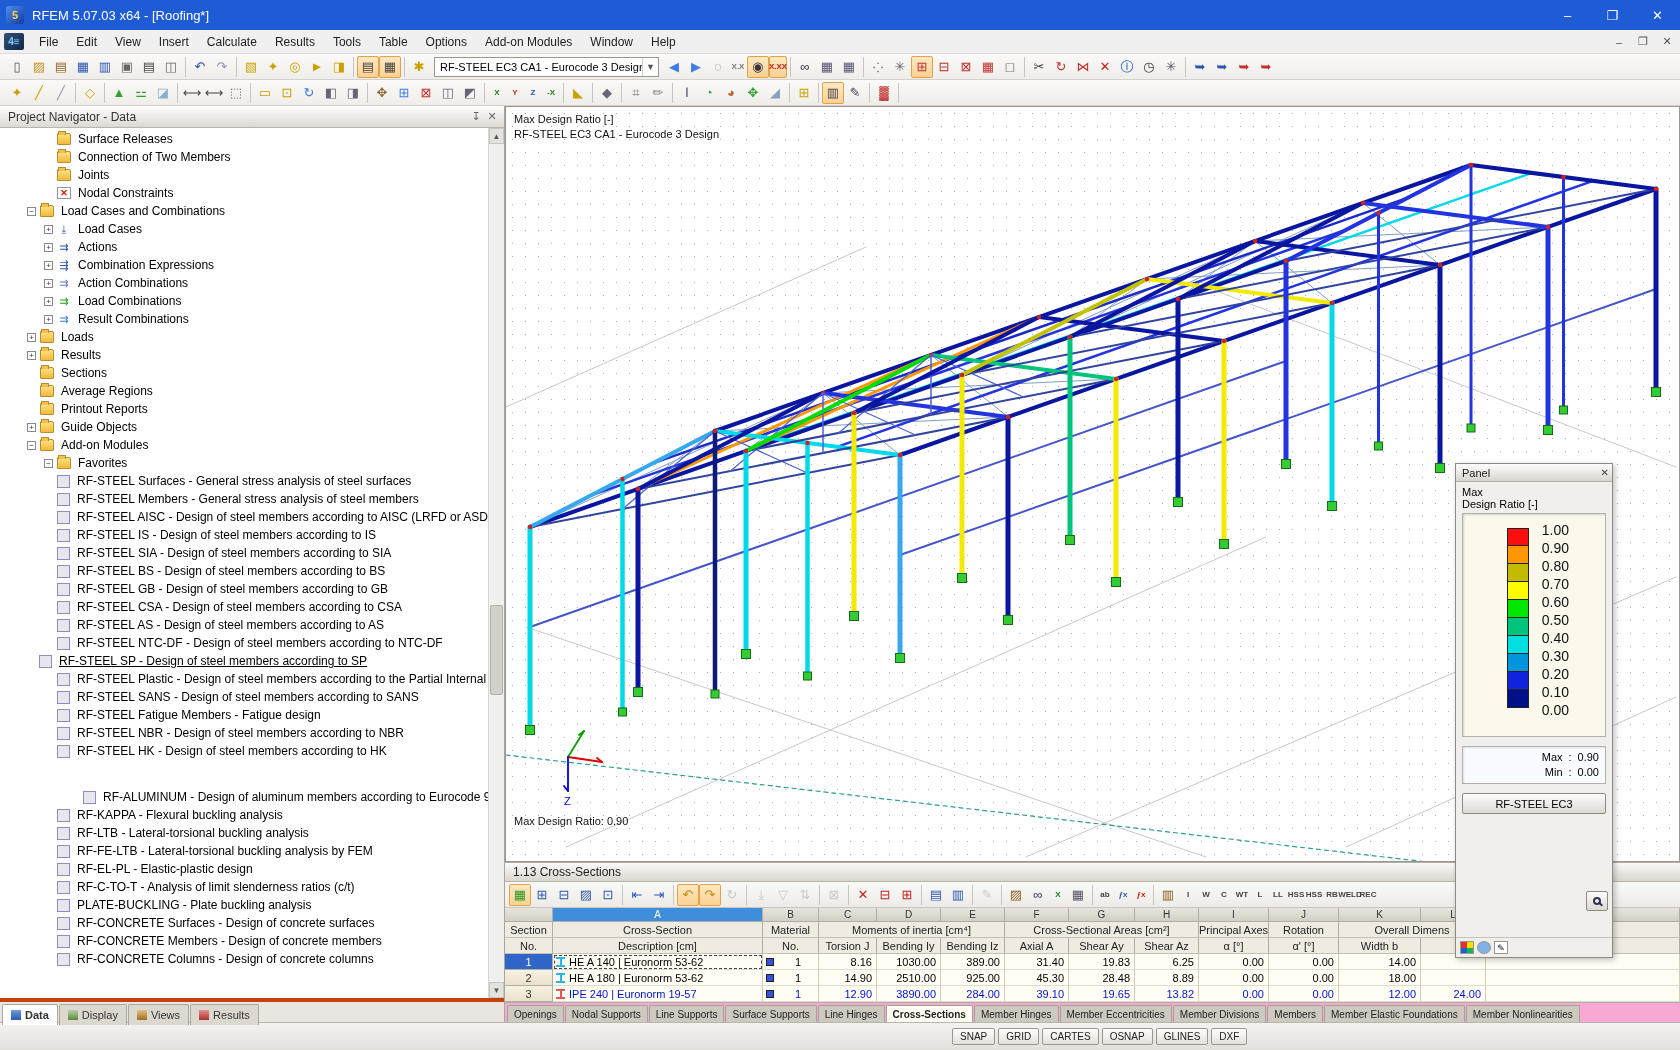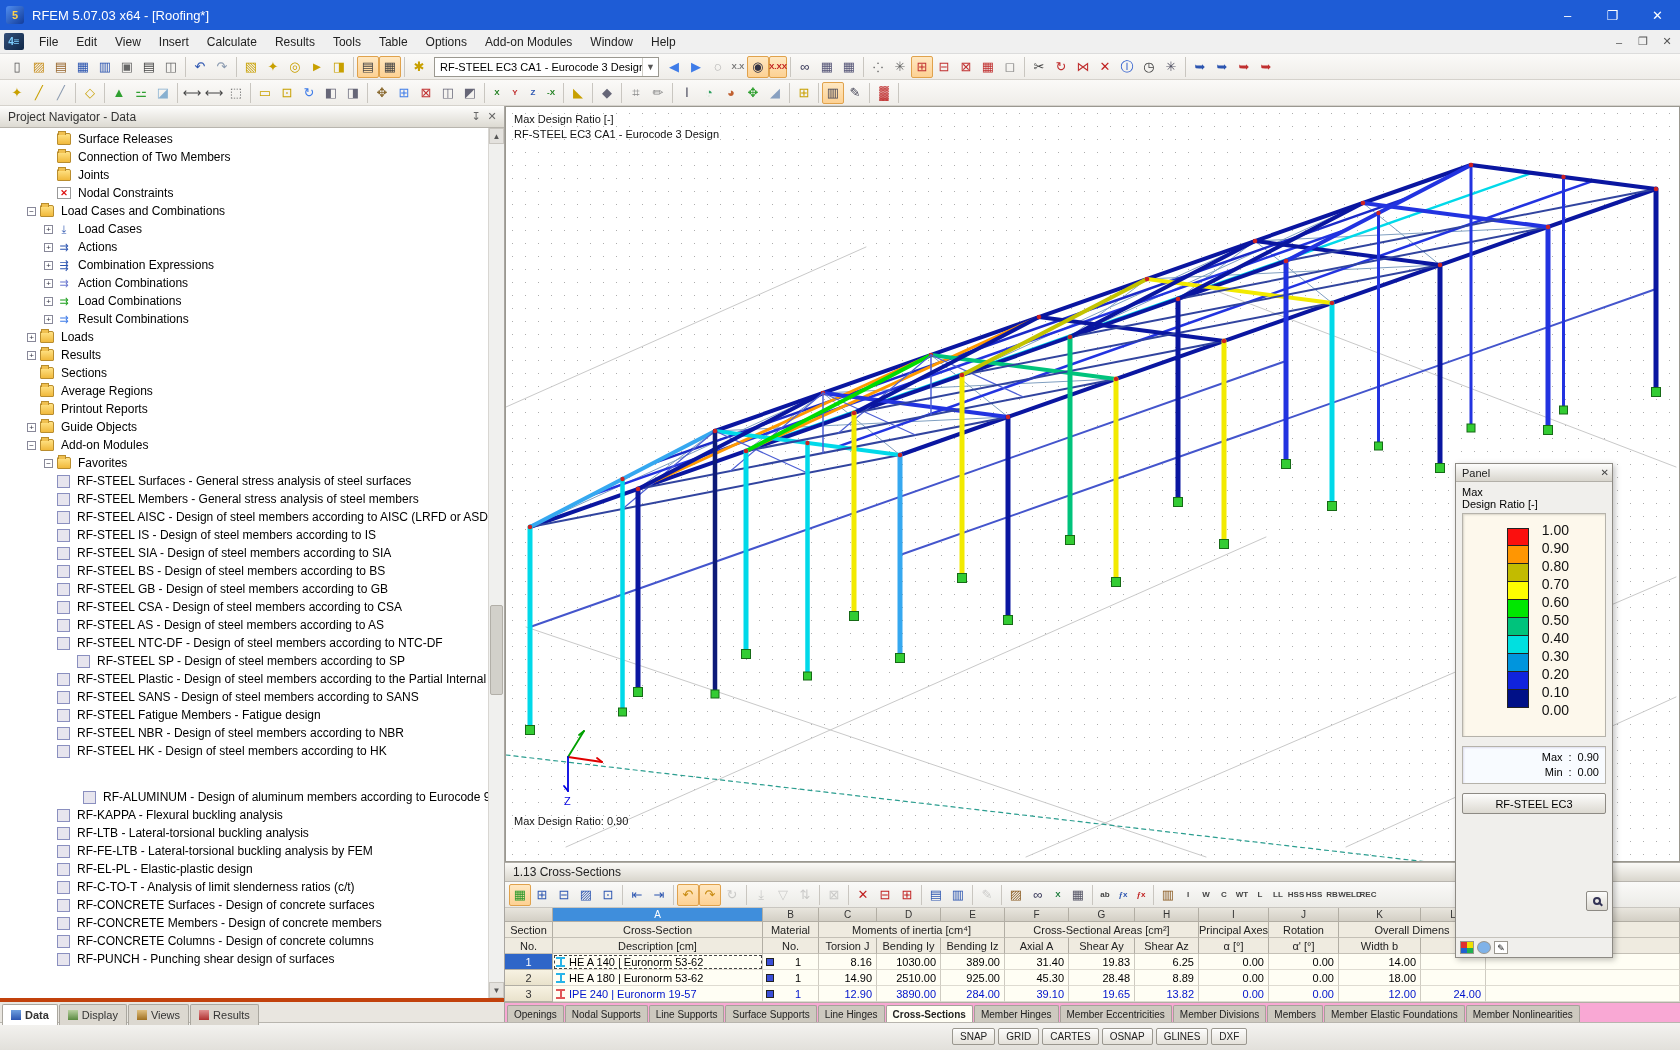--- a/index.html
+++ b/index.html
@@ -432,21 +432,21 @@
           <div class="trow" style="padding-left: 44px;">
             <span class="noexp"></span>
             <span class="ticon module"></span>
             <span class="lbl">RF-STEEL AS - Design of steel members according to AS</span>
           </div>
           <div class="trow" style="padding-left: 44px;">
             <span class="noexp"></span>
             <span class="ticon module"></span>
             <span class="lbl">RF-STEEL NTC-DF - Design of steel members according to NTC-DF</span>
           </div>
-          <div class="trow" style="padding-left: 64px;">
+          <div class="trow" style="padding-left: 26px; text-decoration: underline;">
             <span class="noexp"></span>
             <span class="ticon module"></span>
             <span class="lbl">RF-STEEL SP - Design of steel members according to SP</span>
           </div>
           <div class="trow" style="padding-left: 44px;">
             <span class="noexp"></span>
             <span class="ticon module"></span>
             <span class="lbl">RF-STEEL Plastic - Design of steel members according to the Partial Internal</span>
           </div>
           <div class="trow" style="padding-left: 44px;">
@@ -495,36 +495,36 @@
             <span class="lbl">RF-EL-PL - Elastic-plastic design</span>
           </div>
           <div class="trow" style="padding-left: 44px;">
             <span class="noexp"></span>
             <span class="ticon module"></span>
             <span class="lbl">RF-C-TO-T - Analysis of limit slenderness ratios (c/t)</span>
           </div>
           <div class="trow" style="padding-left: 44px;">
             <span class="noexp"></span>
             <span class="ticon module"></span>
+            <span class="lbl">PLATE-BUCKLING - Plate buckling analysis</span>
+          </div>
+          <div class="trow" style="padding-left: 44px;">
+            <span class="noexp"></span>
+            <span class="ticon module"></span>
             <span class="lbl">RF-CONCRETE Surfaces - Design of concrete surfaces</span>
           </div>
           <div class="trow" style="padding-left: 44px;">
             <span class="noexp"></span>
             <span class="ticon module"></span>
             <span class="lbl">RF-CONCRETE Members - Design of concrete members</span>
           </div>
           <div class="trow" style="padding-left: 44px;">
             <span class="noexp"></span>
             <span class="ticon module"></span>
             <span class="lbl">RF-CONCRETE Columns - Design of concrete columns</span>
-          </div>
-          <div class="trow" style="padding-left: 44px;">
-            <span class="noexp"></span>
-            <span class="ticon module"></span>
-            <span class="lbl">RF-PUNCH - Punching shear design of surfaces</span>
           </div>
         </div>
       <div class="vscroll">
         <div class="varrow">▲</div>
         <div class="vtrack">
             <div class="vthumb"></div>
           </div>
         <div class="varrow">▼</div>
       </div>
     </div>

